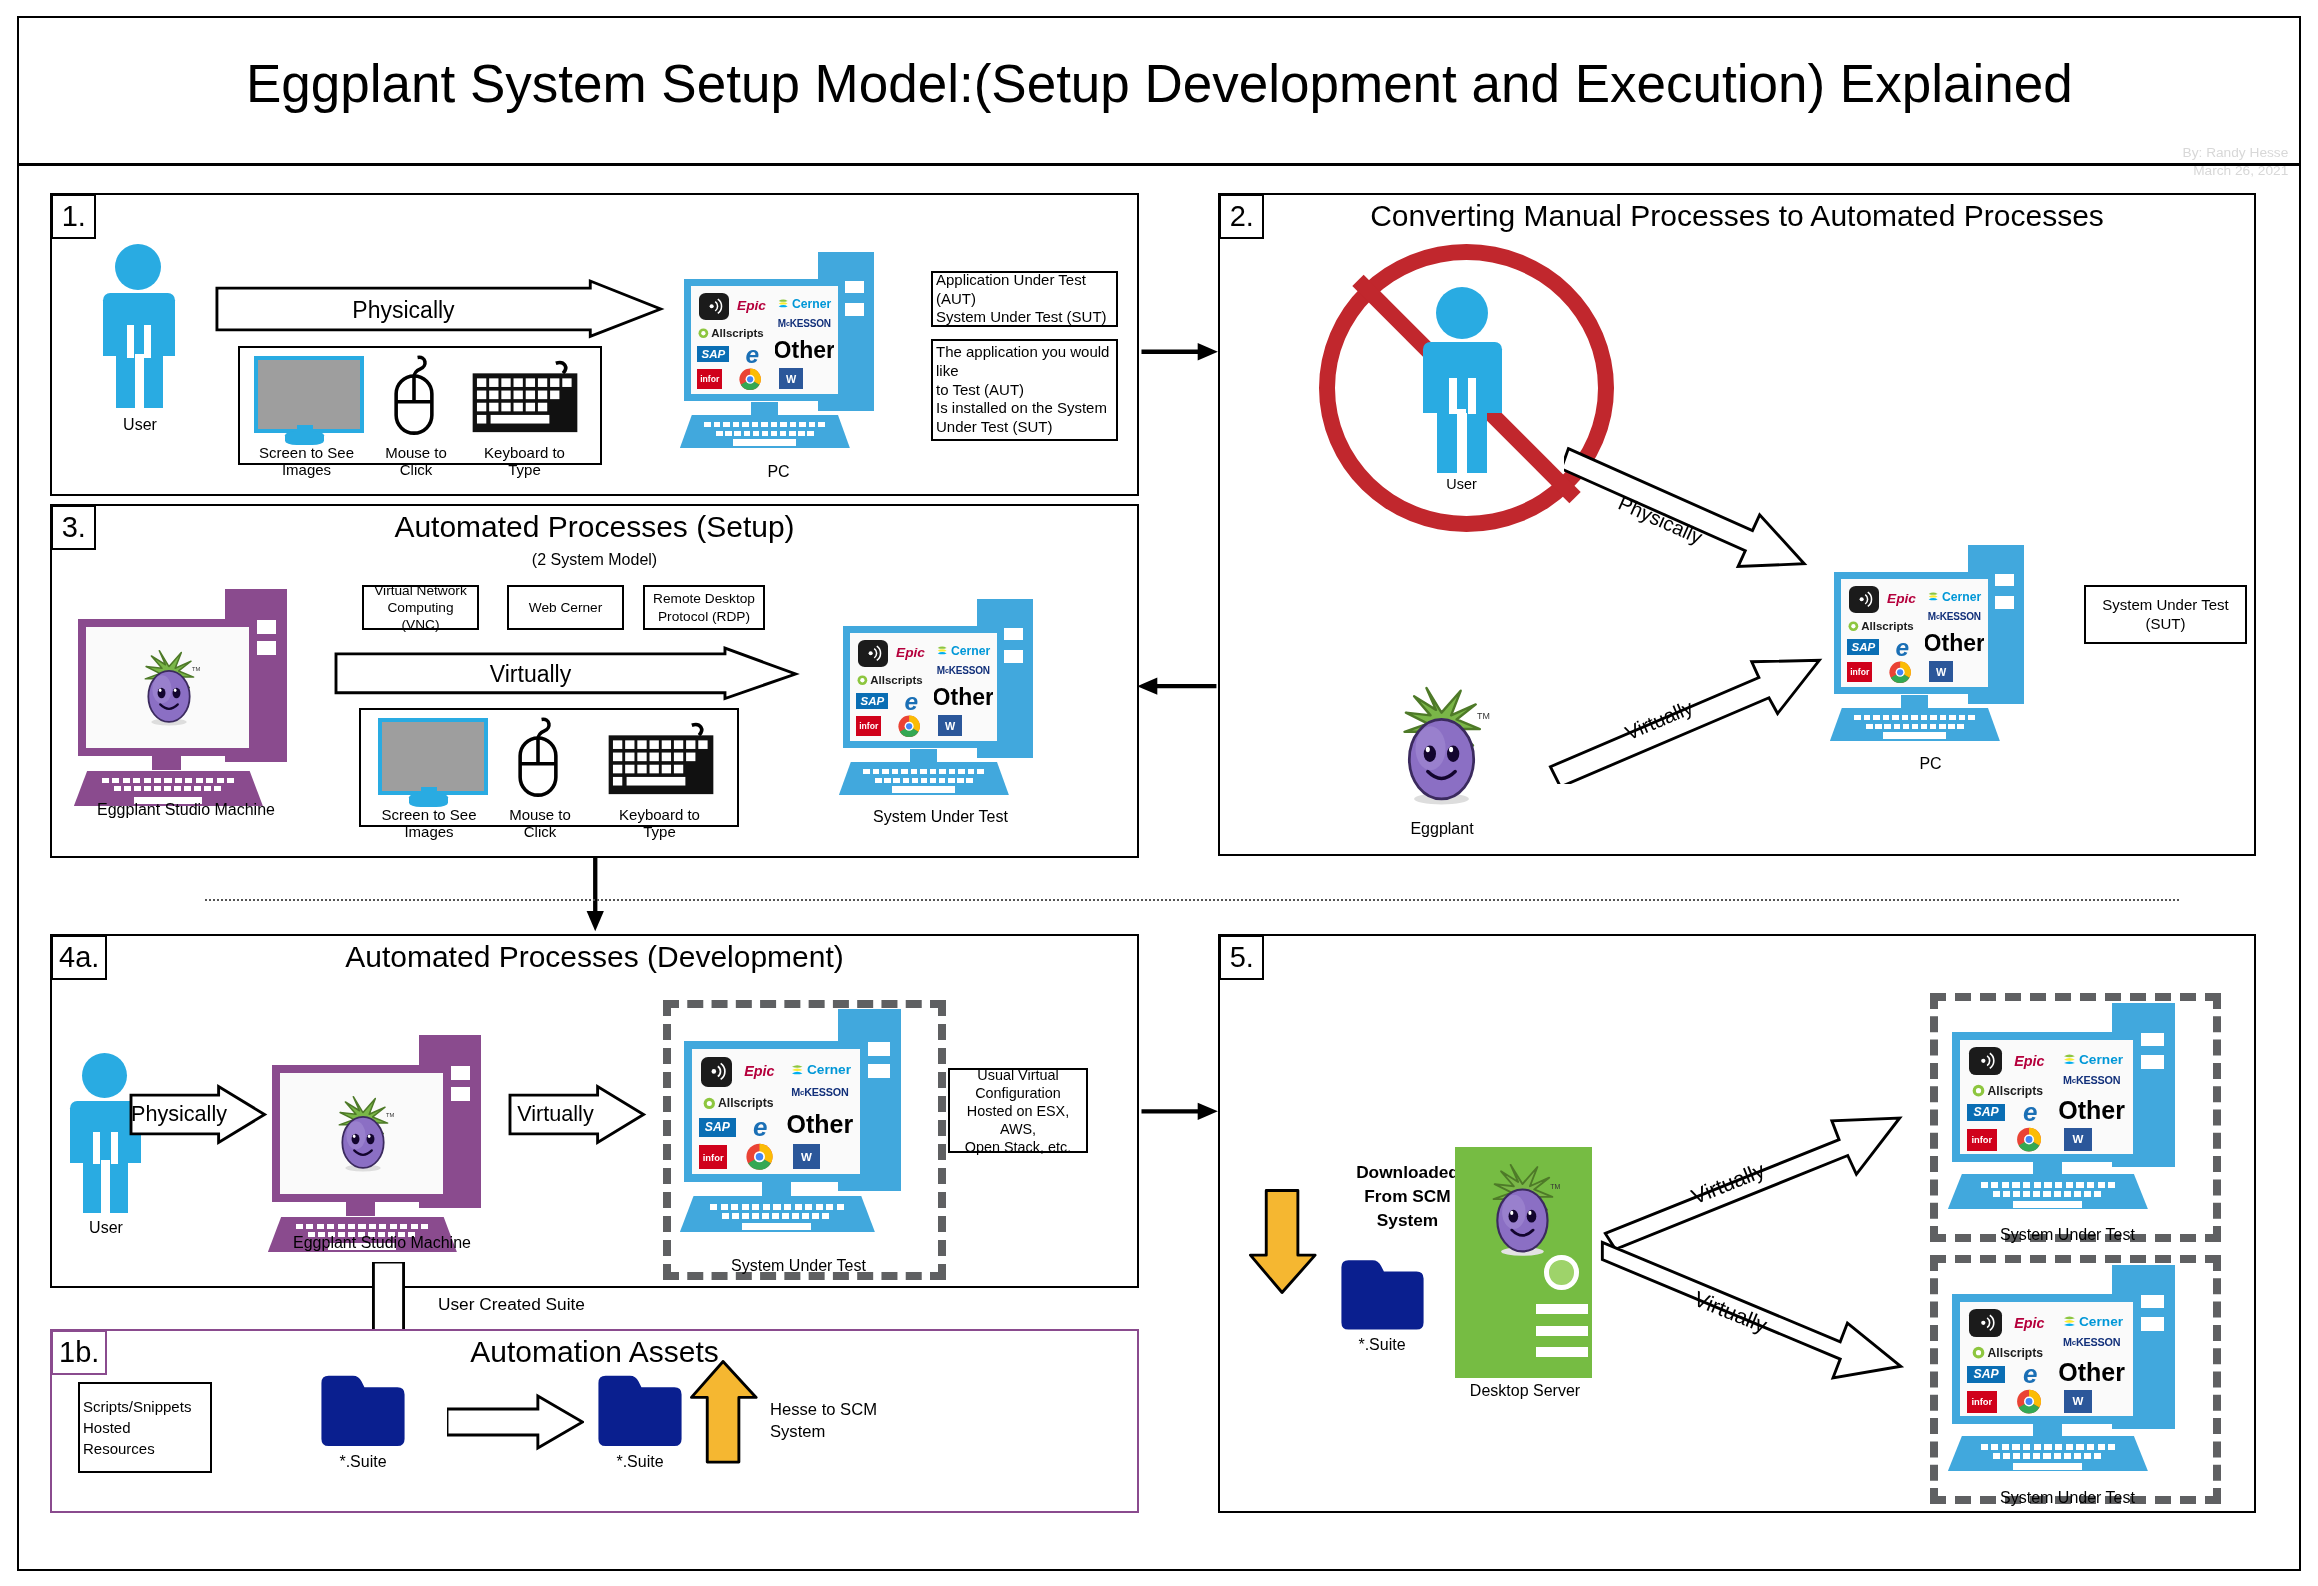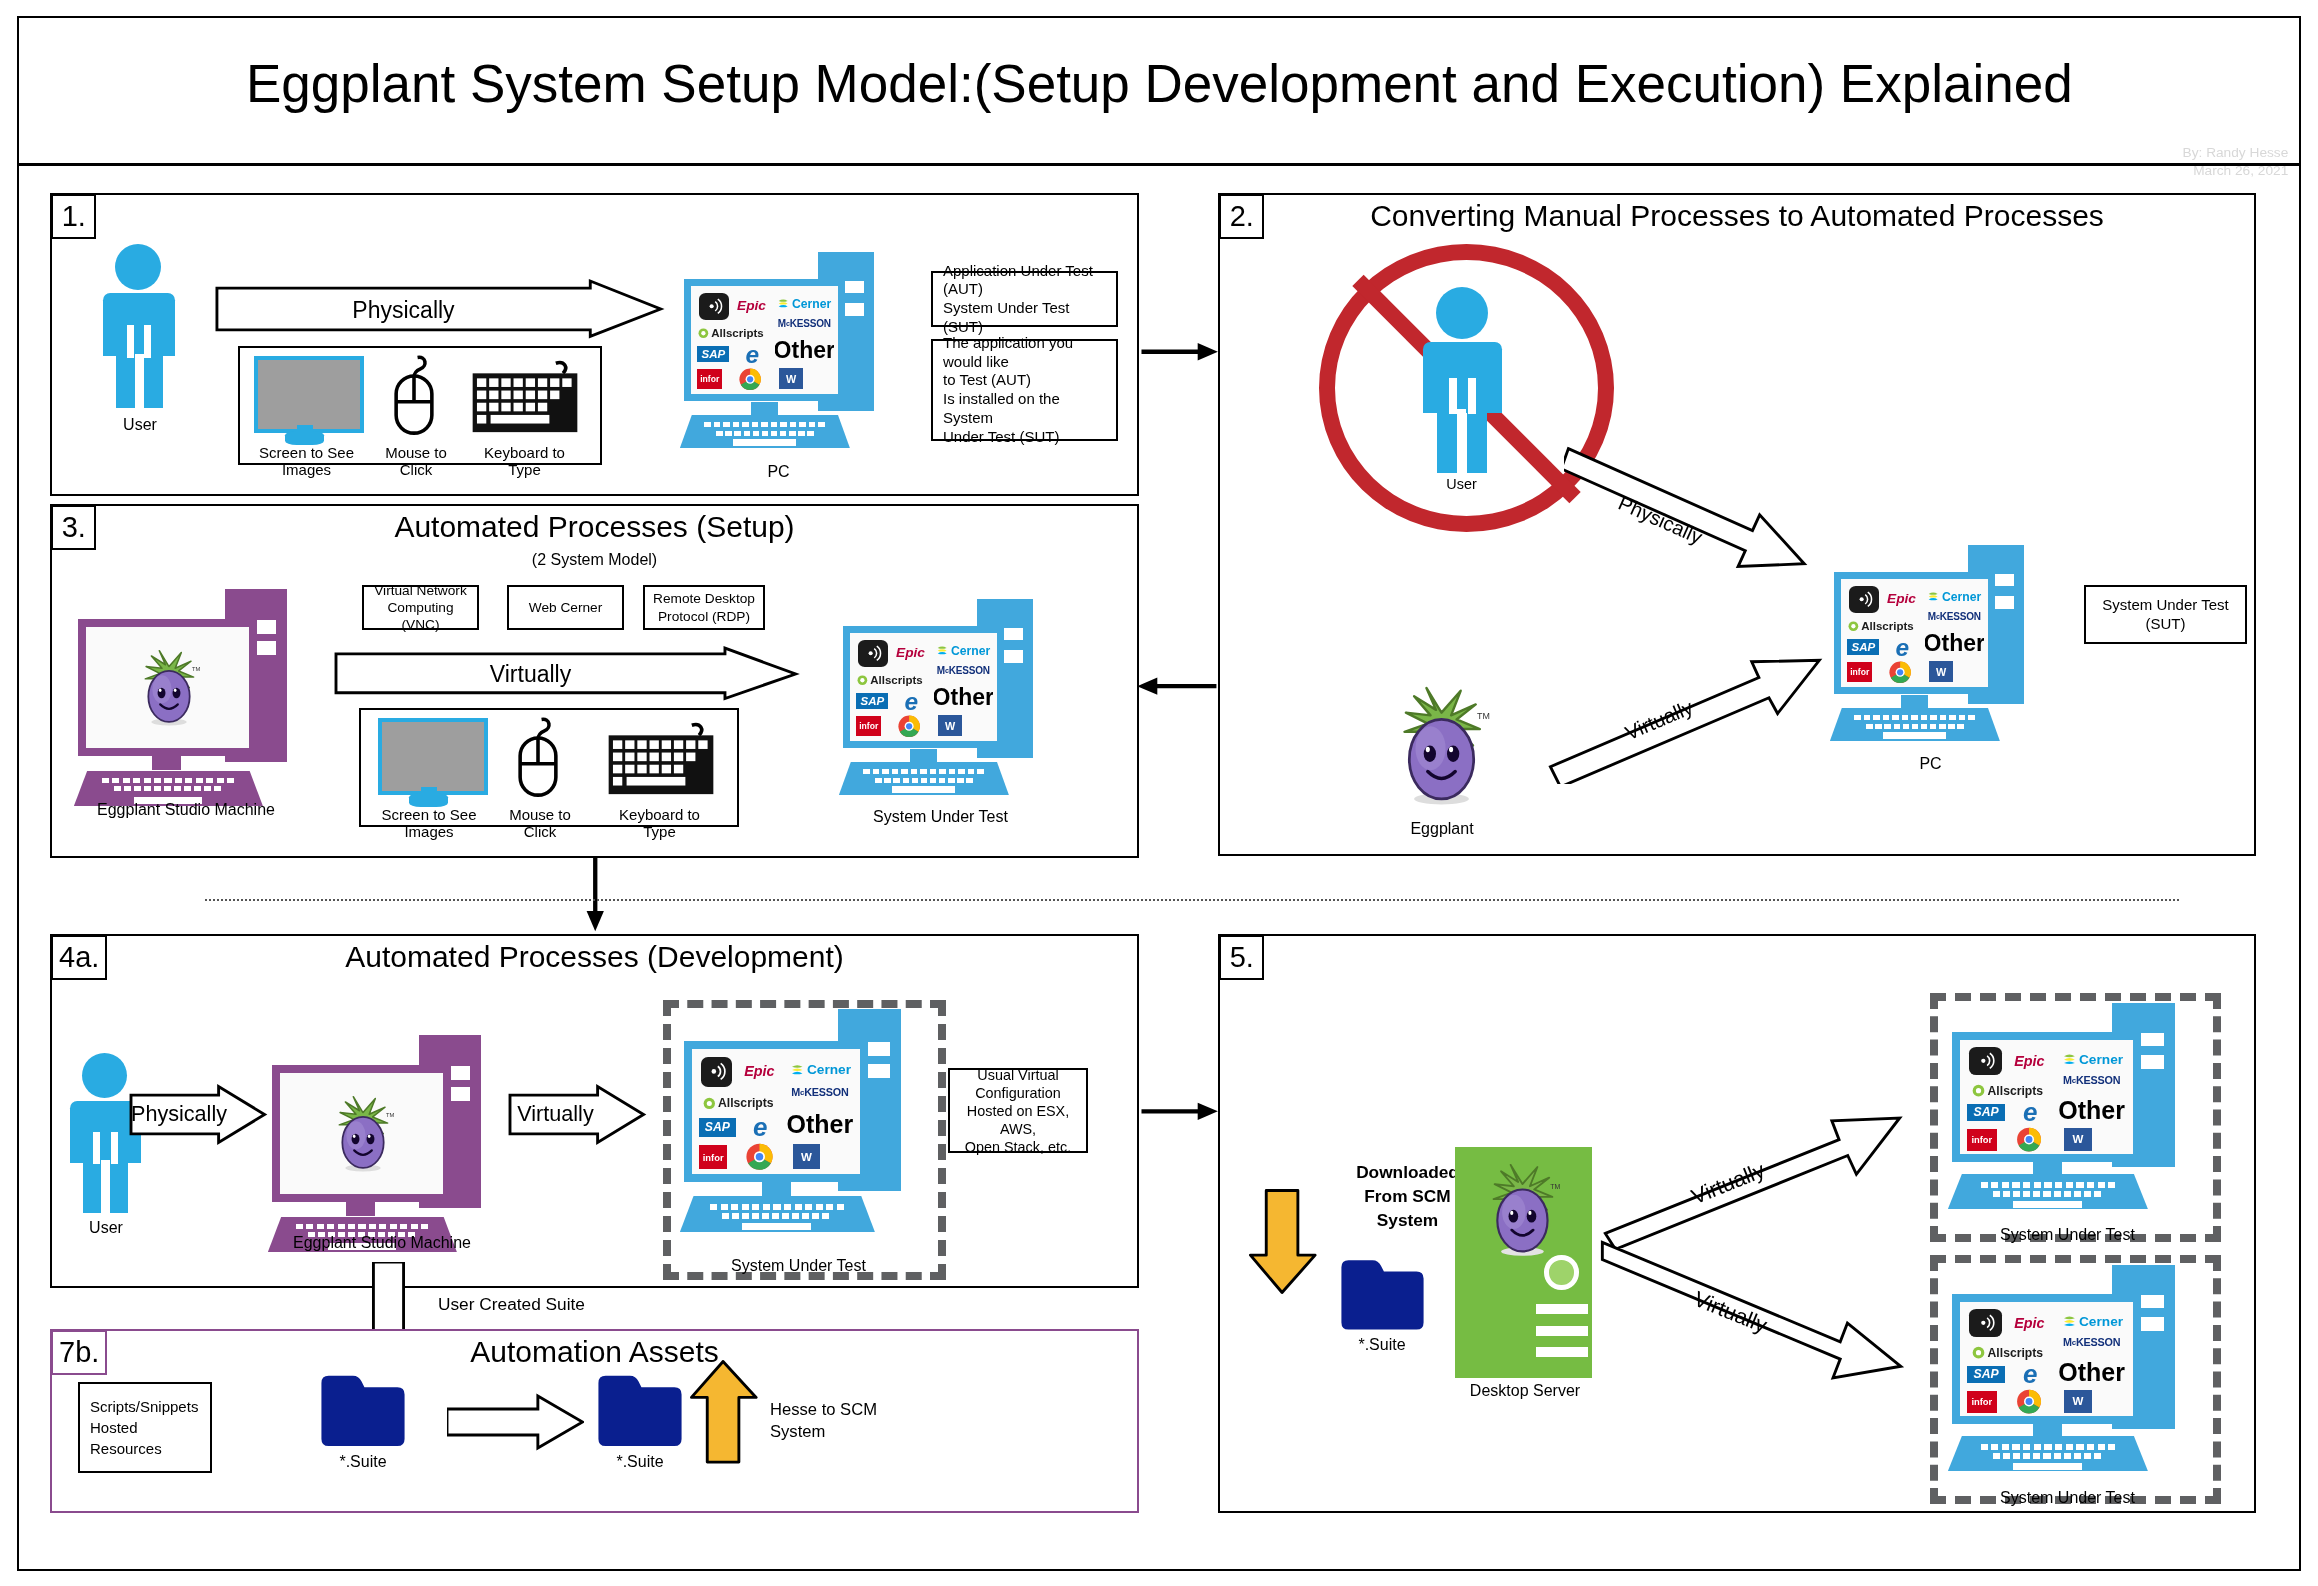--- a/index.html
+++ b/index.html
@@ -22,21 +22,21 @@
   .panel-num{position:absolute;left:-0.7px;top:-0.7px;border:2.2px solid #000;background:#fff;
              min-width:45px;height:45px;display:flex;align-items:center;justify-content:center;
              font-size:29px;padding:0 5.8px;box-sizing:border-box;}
   .panel.purple .panel-num{border-color:#8a4b8e;}
   .panel-title{position:absolute;left:0;top:4.3px;width:100%;text-align:center;font-size:30px;}
   .panel-sub{position:absolute;left:0;top:45px;width:100%;text-align:center;font-size:16px;}
 
   
   .tbox{border:2.2px solid #000;background:#fff;display:flex;align-items:center;
         justify-content:center;text-align:center;font-size:15px;line-height:1.25;padding:2.9px 4.3px;}
-  .tbox.left{justify-content:flex-start;text-align:left;padding-left:10px;}
+  .tbox.left{justify-content:flex-start;text-align:left;padding-left:3px;}
 
   
   .barrow{position:absolute;}
   .barrow svg{display:block;overflow:visible;}
 
   
   .person{position:absolute;}
   .person .head{position:absolute;border-radius:50%;background:#29abe2;}
   .person .body{position:absolute;background:#29abe2;border-radius:7.2px 7.2px 0 0;}
   .person .legL,.person .legR{position:absolute;background:#29abe2;}
@@ -842,21 +842,21 @@
   </div>
 
   <div class="abs" style="left:349px;top:1262px;width:79px;height:122px;">
     <svg viewBox="0 0 110 170" width="79" height="122">
       <path d="M34,0 L76,0 L76,112 L104,112 L55,168 L6,112 L34,112 Z" fill="#fff" stroke="#000" stroke-width="4"></path>
     </svg>
   </div>
   <div class="abs" style="left:438px;top:1294px;font-size:17.3px;">User Created Suite</div>
 
   <div class="abs panel purple" style="left:50px;top:1329px;width:1089px;height:184px;">
-    <div class="panel-num">7b.</div>
+    <div class="panel-num">1b.</div>
     <div class="panel-title">Automation Assets</div>
   </div>
 
   <div class="tbox abs left" style="left:78px;top:1382px;width:134px;height:91px;flex-direction:column;align-items:flex-start;justify-content:center;font-size:15px;line-height:1.4;">
     <div>Scripts/Snippets</div>
     <div>Hosted</div>
     <div>Resources</div>
   </div>
 
   <div class="folder" style="left:320px;top:1370px;width:86px;height:79px;">

